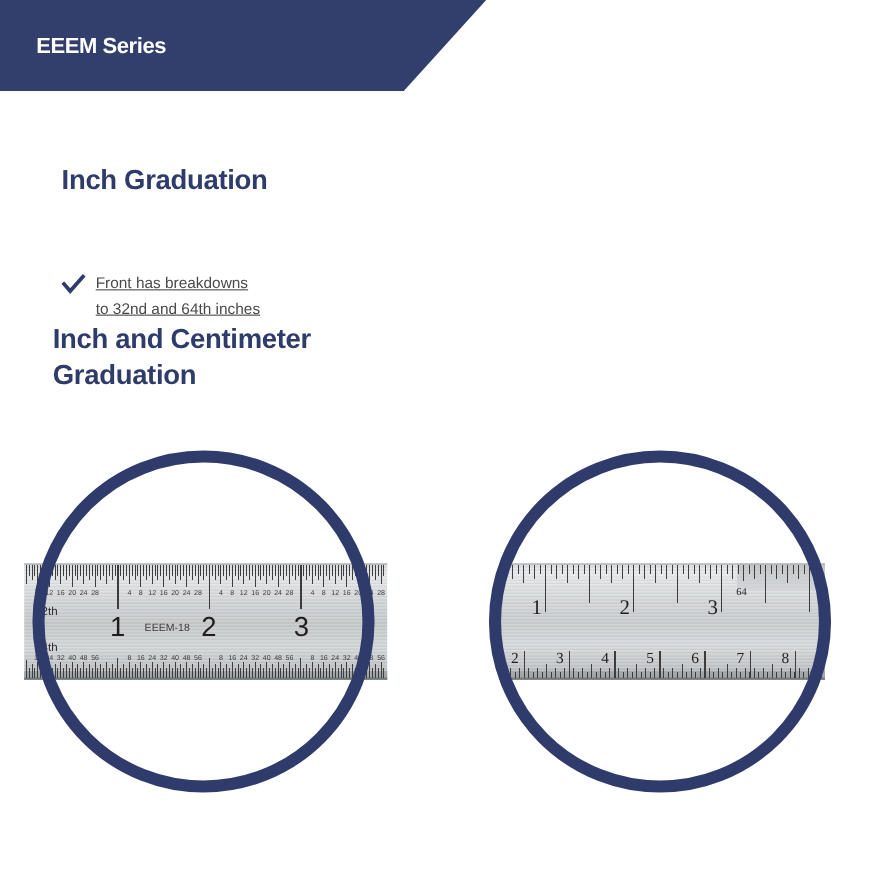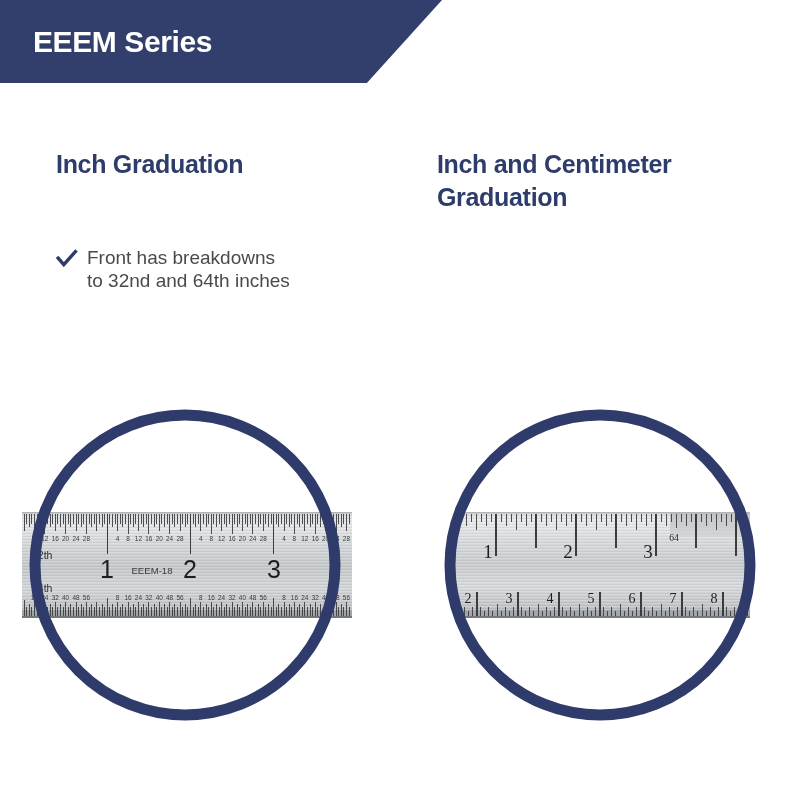--- a/index.html
+++ b/index.html
@@ -26,34 +26,35 @@
     height: 83px;
     background: #323F6C;
     -webkit-clip-path: polygon(0 0, 100% 0, 83% 100%, 0 100%);
     clip-path: polygon(0 0, 100% 0, 83% 100%, 0 100%);
   }
   .banner-title {
     position: absolute;
     left: 33px;
     top: 24px;
     color: #ffffff;
-    font-size: 30px;
+    font-size: 20px;
     font-weight: bold;
     letter-spacing: -0.4px;
     line-height: 36px;
     white-space: nowrap;
   }
 
   
   .columns {
     position: absolute;
     left: 0;
     top: 148px;
     width: 777px;
     display: flex;
+    flex-direction: column;
   }
   .col {
     width: 400px;
     box-sizing: border-box;
   }
   .col-left  { padding-left: 56px; padding-right: 26px; }
   .col-right { padding-left: 448px; padding-right: 12px; width: 800px; margin-left: -400px; }
 
   .col-head {
     color: #2E3C6B;
@@ -73,23 +74,24 @@
   .check-icon {
     flex: 0 0 auto;
     width: 22px;
     height: 22px;
     margin-right: 9px;
     margin-top: 2px;
   }
   .check-icon svg { display: block; }
   .bullet-text {
     color: #4A4A4A;
-    font-size: 19px;
+    font-size: 14px;
     line-height: 23px;
     white-space: pre-line;
+    text-decoration: underline;
   }
 
   
   .scene {
     position: absolute;
     left: 0;
     top: 0;
     width: 800px;
     height: 800px;
     pointer-events: none;

